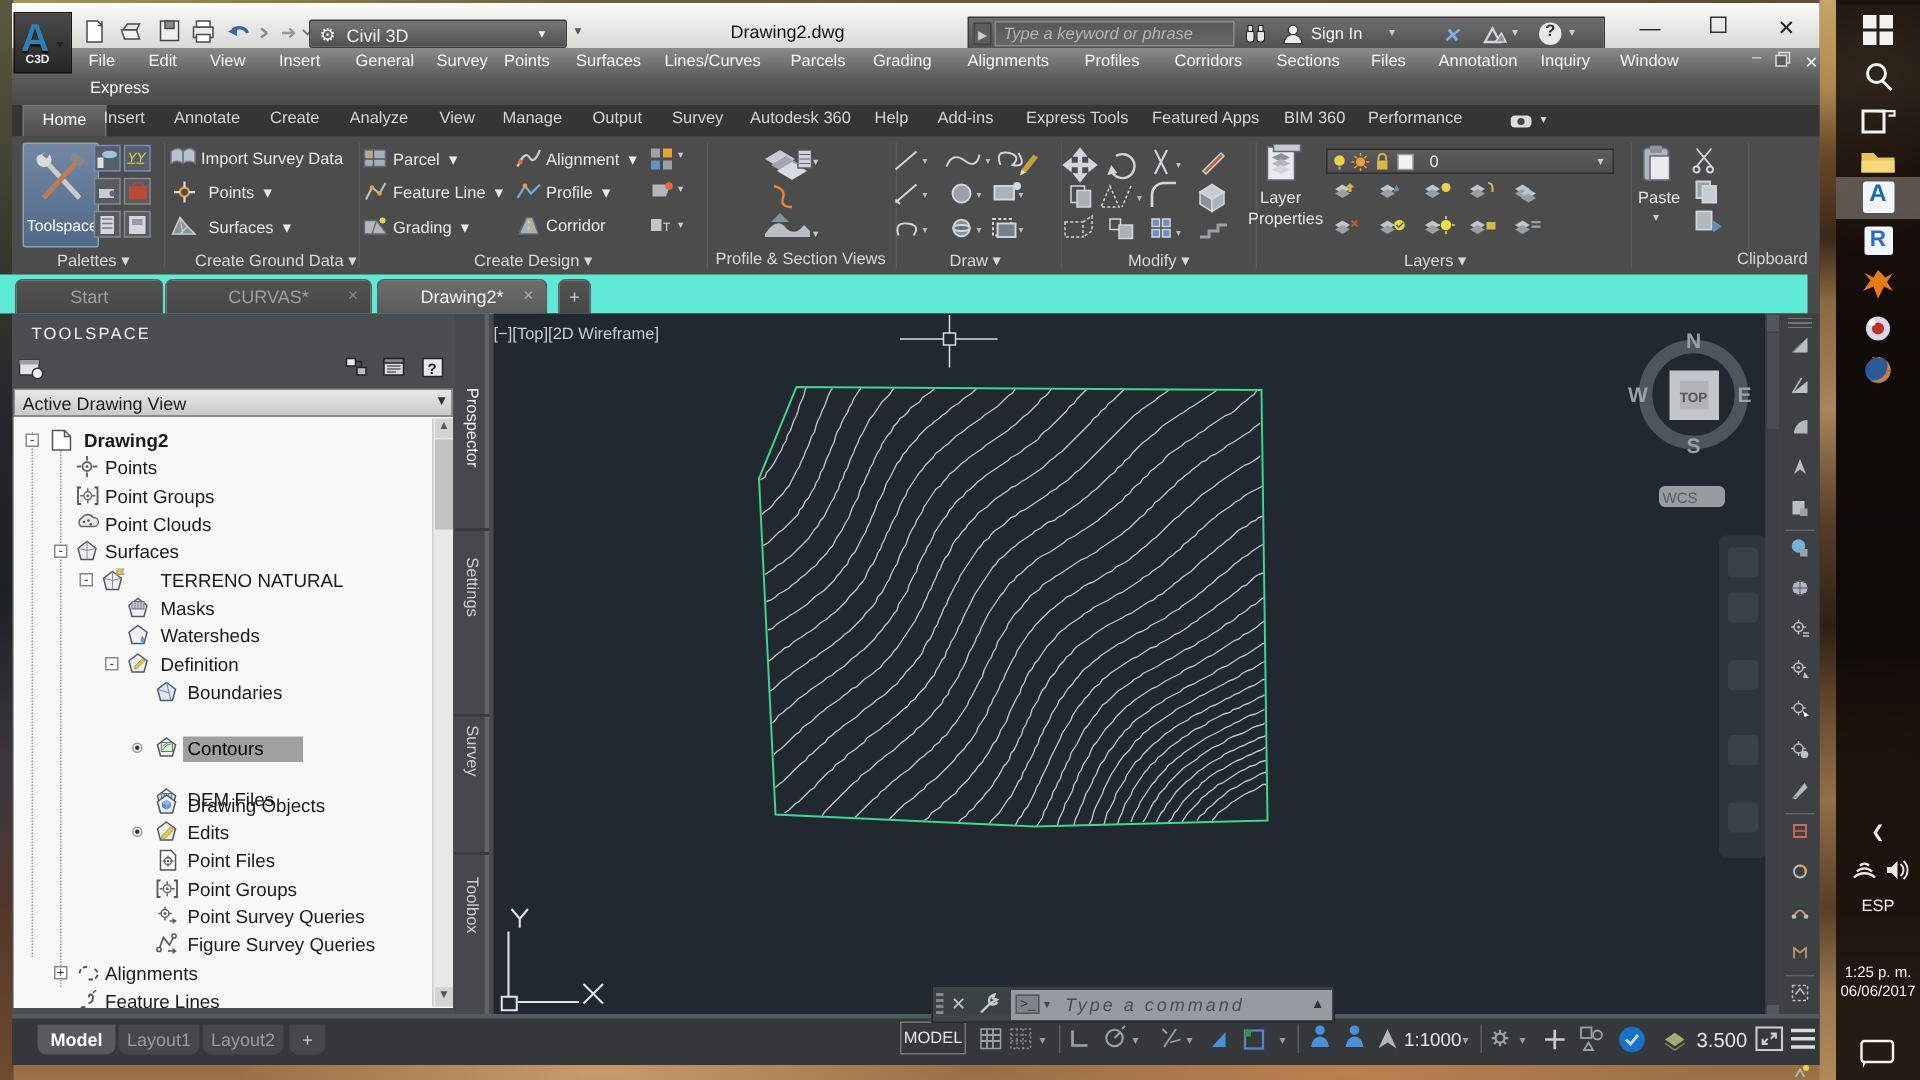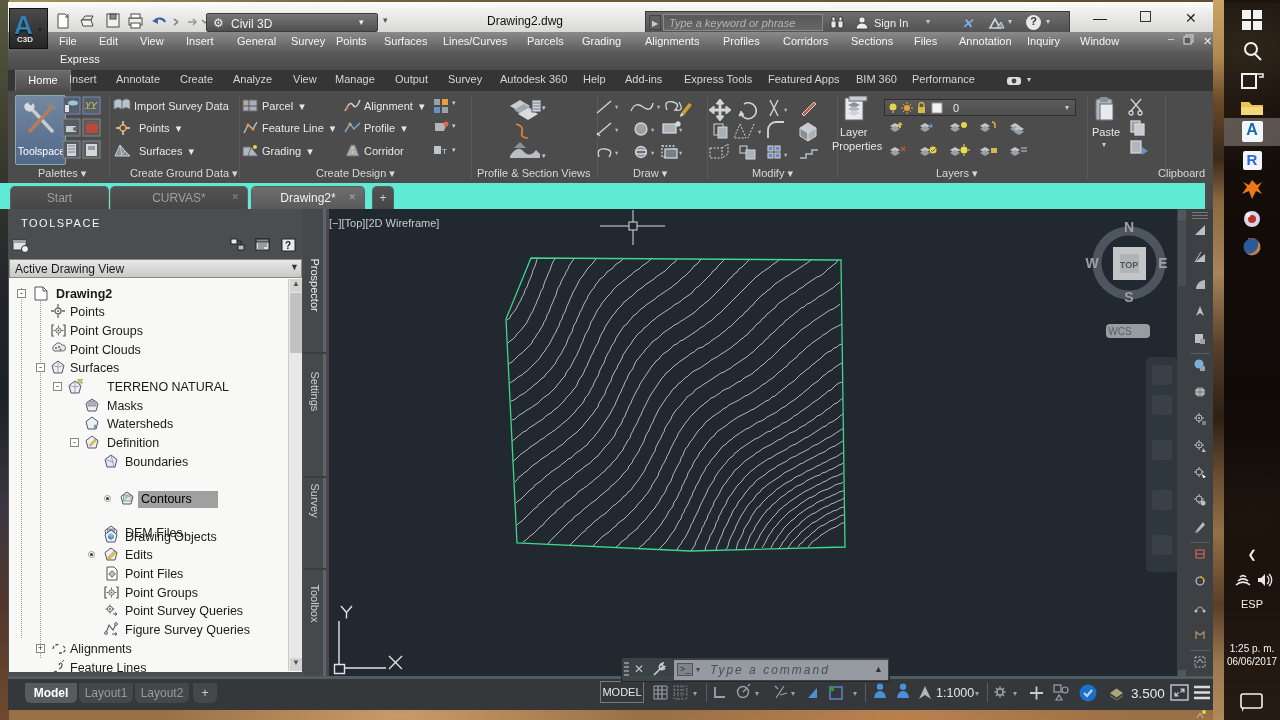--- a/index.html
+++ b/index.html
@@ -616,21 +616,21 @@
         </svg>
         <span style="position:absolute;left:98px;top:2px;">Definition</span>
       </div>
 <div style="position:absolute;left:0;top:174.8px;width:280px;height:18px;">
         <svg style="position:absolute;left:95px;top:1px;" width="15" height="15" viewBox="0 0 15 15">
           <path d="M7 1 L13 5.5 L11 13 L3 13 L1 5.5z" fill="#dfe7f0" stroke="#557"></path>
           <path d="M7 1 L10 13 M1 5.5 L9 8" fill="none" stroke="#78a" stroke-width=".7"></path>
         </svg>
         <span style="position:absolute;left:116px;top:2px;">Boundaries</span>
       </div>
-<div style="position:absolute;left:0;top:212.2px;width:280px;height:18px;margin-left:16px;">
+<div style="position:absolute;left:0;top:212.2px;width:280px;height:18px;">
         <span style="position:absolute;left:79px;top:5px;width:7px;height:7px;border:1px solid #999;border-radius:5px;background:#fff;"></span>
         <span style="position:absolute;left:81px;top:7px;width:3px;height:3px;border-radius:2px;background:#333;"></span>
         <svg style="position:absolute;left:95px;top:1px;" width="15" height="15" viewBox="0 0 15 15">
           <path d="M7 1 L13 5.5 L11 13 L3 13 L1 5.5z" fill="#eef0f2" stroke="#556"></path>
           <rect x="3.5" y="4" width="7.5" height="6" fill="#d8f0d8" stroke="#667" stroke-width=".6"></rect>
           <path d="M4.5 9 q2 -4 6 -4 M4.5 6.5 q1.5 -1.5 3 -2" fill="none" stroke="#585" stroke-width=".6"></path>
         </svg>
         <span style="position:absolute;left:113px;top:1px;padding:1px 26px 2px 3px;background:#a0a0a0;color:#000;">Contours</span>
       </div>
 <div style="position:absolute;left:0;top:246px;width:280px;height:18px;">

